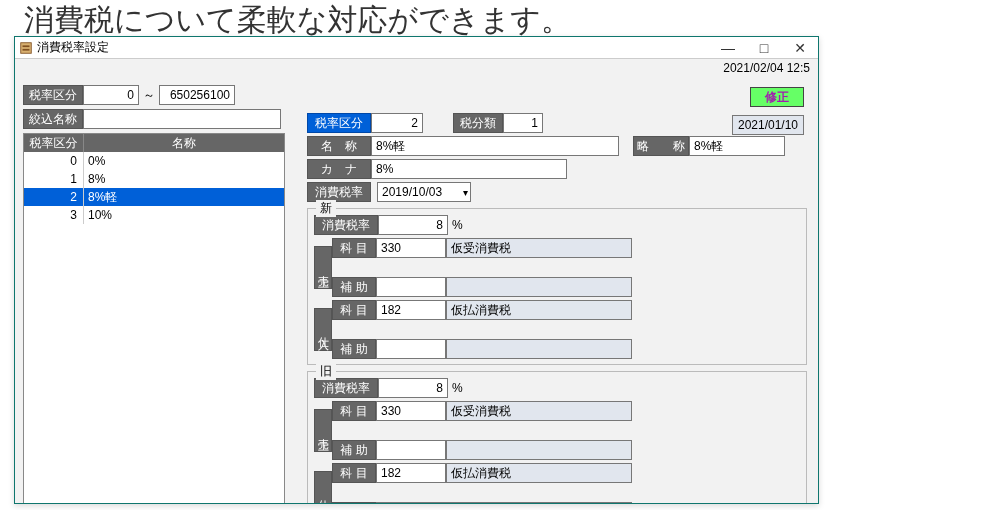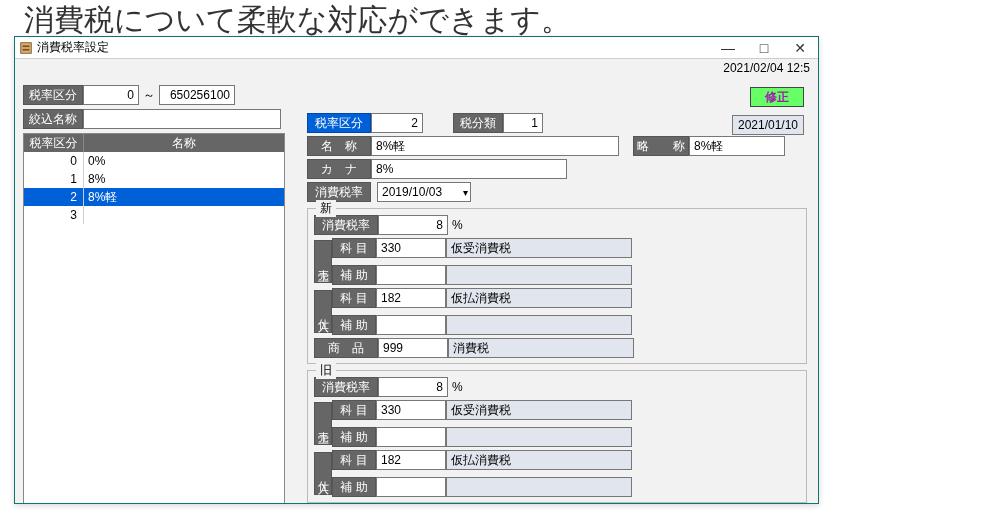--- a/index.html
+++ b/index.html
@@ -151,21 +151,21 @@
     color:#fff;
     width:18px;
     height:43px;
     font-size:11px;
     writing-mode: vertical-rl;
     letter-spacing: 2px;
     border:1px solid #555;
   }
   .stack { display: inline-flex; flex-direction: column; }
   .stack .srow { display:flex; align-items:center; }
-  .stack .srow + .srow { margin-top:7px; }
+  .stack .srow + .srow { margin-top:19px; }
 
   .combo { position: relative; }
   .combo .caret {
     position: absolute;
     right: 2px;
     top: 50%;
     transform: translateY(-50%);
     font-size: 10px;
     pointer-events: none;
   }
@@ -220,20 +220,21 @@
         <div class="list-row">
           <div class="c1">1</div>
           <div class="c2">8%</div>
         </div>
         <div class="list-row sel">
           <div class="c1">2</div>
           <div class="c2">8%軽</div>
         </div>
         <div class="list-row">
           <div class="c1">3</div>
+          <div class="c2">10%</div>
         </div>
       </div>
     </div>
 
     <span class="inp ro date-box" style="width:72px;justify-content:center">2021/01/10</span>
 
     <div class="right-pane">
       <div class="r">
         <span class="lbl-blue" style="width:64px">税率区分</span>
         <span class="inp right" style="width:52px">2</span>
@@ -290,25 +291,20 @@
               <span class="inp" style="width:70px">182</span>
               <span class="inp ro" style="width:186px">仮払消費税</span>
             </span>
             <span class="srow">
               <span class="lbl-dark" style="width:44px">補 助</span>
               <span class="inp" style="width:70px"></span>
               <span class="inp ro" style="width:186px"></span>
             </span>
           </span>
         </div>
-        <div class="gr">
-          <span class="lbl-dark" style="width:64px">商　品</span>
-          <span class="inp" style="width:70px">999</span>
-          <span class="inp ro" style="width:186px">消費税</span>
-        </div>
       </div>
 
       <div class="group">
         <div class="group-title">旧</div>
         <div class="gr">
           <span class="lbl-dark" style="width:64px">消費税率</span>
           <span class="inp right" style="width:70px">8</span>
           <span style="margin-left:4px">%</span>
         </div>
         <div class="gr">

